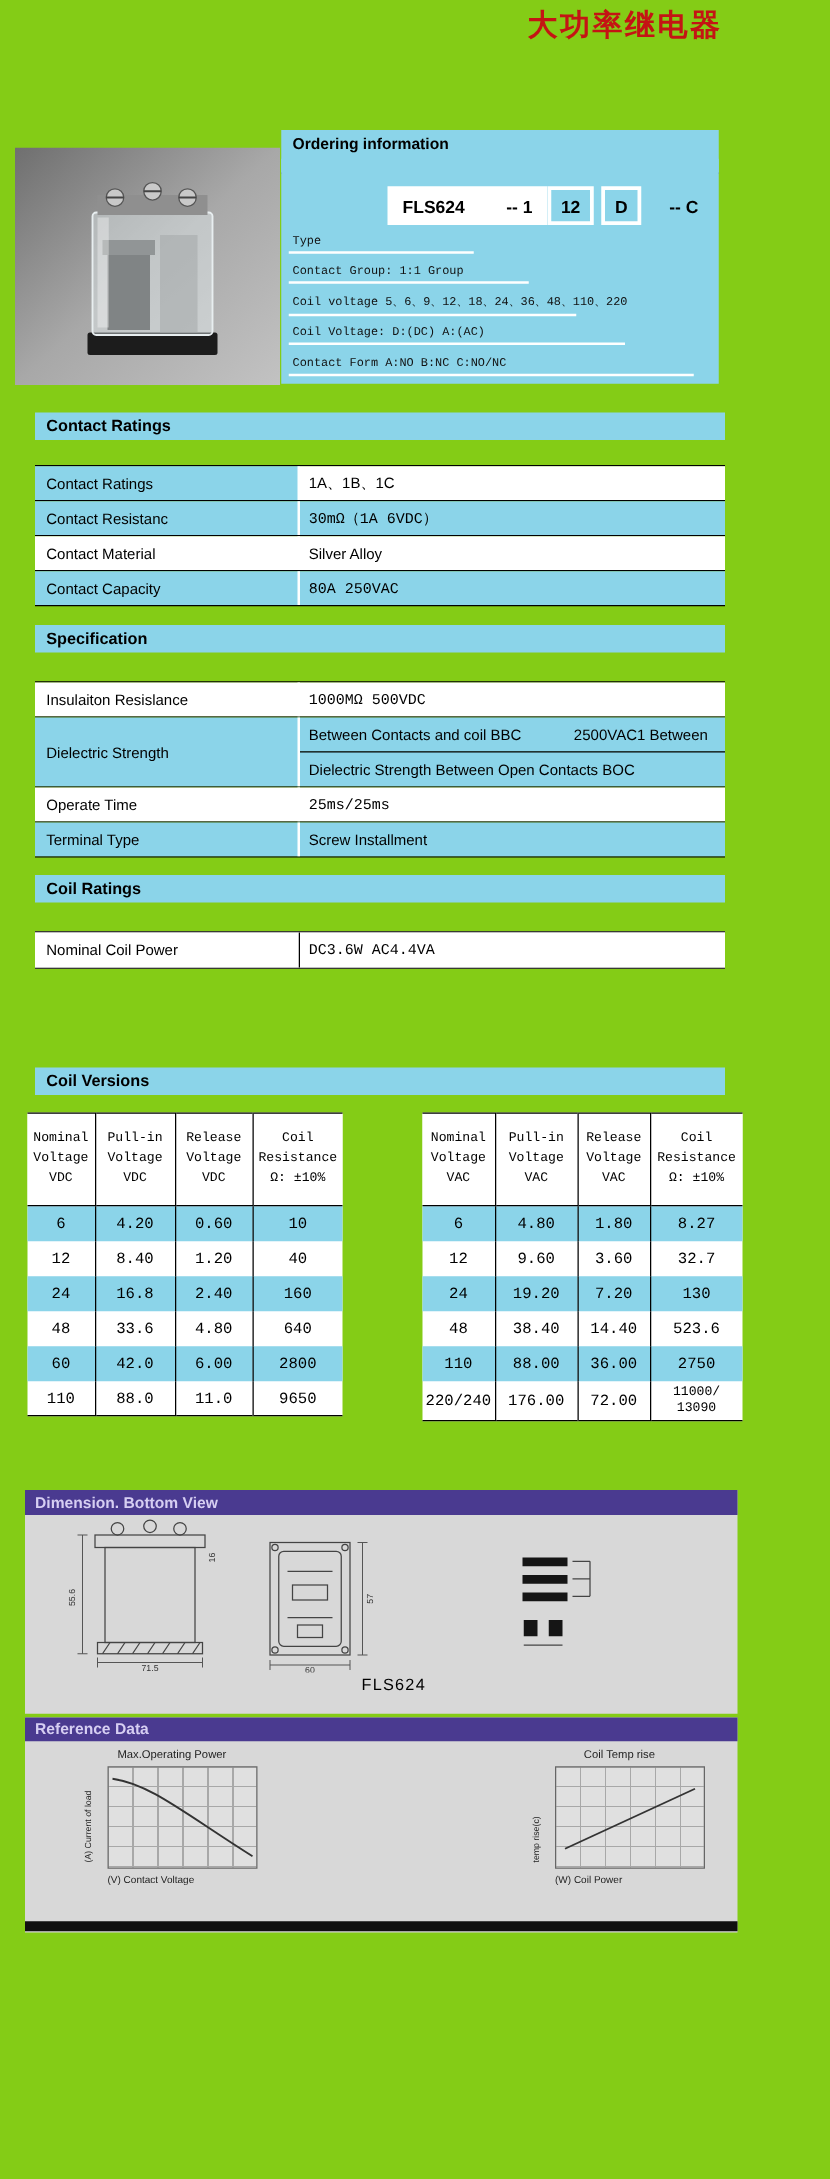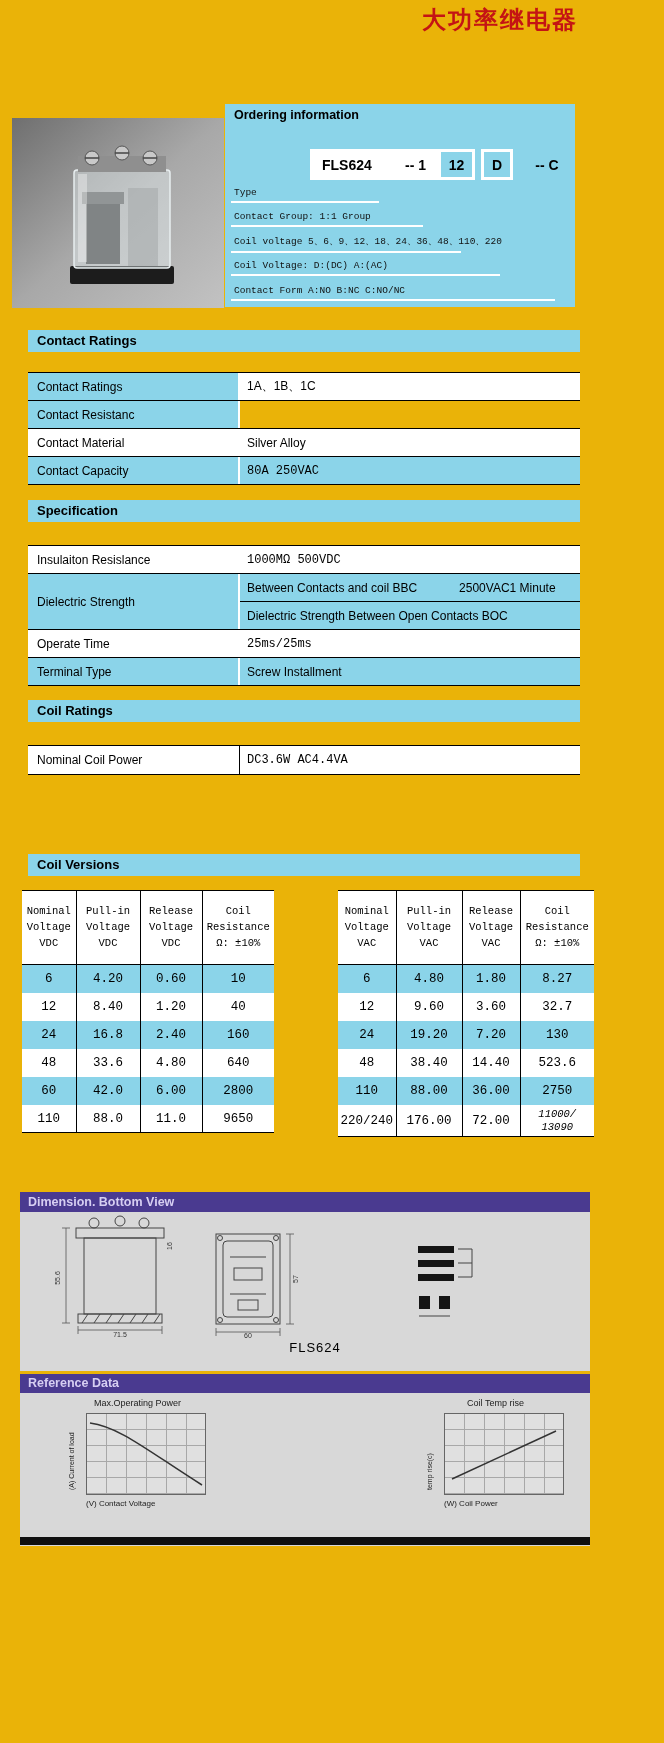--- a/index.html
+++ b/index.html
@@ -1,19 +1,19 @@
 <!DOCTYPE html>
 <html><head>
 <meta charset="utf-8">
 <style>
   * { box-sizing: border-box; }
   body { margin: 0; background: #ffffff; }
   #page {
     position: relative; width: 664px; height: 1743px;
-    background: #eab308; color: #000;
+    background: #84cc16; color: #000;
     font-family: "Liberation Sans", sans-serif;
     overflow: hidden;
   }
   .mono { font-family: "Liberation Mono", "DejaVu Sans Mono", monospace; }
 
   
   .page-title {
     position: absolute; top: 4px; right: 86px;
     font-size: 24px; font-weight: bold; color: #c41414; letter-spacing: 2px;
     font-family: "DejaVu Sans", sans-serif;
@@ -84,21 +84,21 @@
   
   .cv { position: absolute; border-collapse: collapse; border-top: 1px solid #000; border-bottom: 1px solid #000; background: #fff; }
   .cv th, .cv td { border-left: 1px solid #000; text-align: center; font-family: "Liberation Mono", "DejaVu Sans Mono", monospace; }
   .cv th:first-child, .cv td:first-child { border-left: none; }
   .cv thead th {
     border-bottom: 1px solid #000; font-size: 10.5px; font-weight: normal;
     white-space: pre-line; padding: 13px 1px; line-height: 1.5; background: #fff; height: 68px; vertical-align: middle;
   }
   .cv td { font-size: 12.5px; height: 28px; padding: 0 2px; }
   .cv tr.alt td { background: #8BD4E9; }
-  .cv td.two { font-size: 10.5px; line-height: 1.15; white-space: pre-line; height: 32px; font-style: italic; }
+  .cv td.two { font-size: 10.5px; line-height: 1.15; white-space: pre-line; height: 32px; }
   #cv-dc { left: 22px; top: 890px; }
   #cv-ac { left: 338px; top: 890px; }
 
   
   .panel { position: absolute; left: 20px; width: 570px; background: #D8D8D8; }
   #dim-panel { top: 1192px; height: 179px; }
   #ref-panel { top: 1374px; height: 172px; }
   .pheader {
     height: 20px; background: #4A3A90; color: #D6CEF2; font-weight: bold;
     font-size: 12.5px; line-height: 20px; padding-left: 8px;
@@ -192,20 +192,21 @@
   </div>
 
   <div class="secbar" style="top:330px">Contact  Ratings</div>
   <div class="dtable" style="top:372px">
     <div class="trow">
       <div class="tlabel bgc">Contact Ratings</div>
       <div class="tvalue bgw">1A、1B、1C</div>
     </div>
     <div class="trow">
       <div class="tlabel bgc">Contact Resistanc</div>
+      <div class="tvalue bgc mono">30mΩ（1A 6VDC）</div>
     </div>
     <div class="trow">
       <div class="tlabel bgw">Contact Material</div>
       <div class="tvalue bgw">Silver Alloy</div>
     </div>
     <div class="trow">
       <div class="tlabel bgc">Contact Capacity</div>
       <div class="tvalue bgc mono">80A  250VAC</div>
     </div>
   </div>
@@ -214,21 +215,21 @@
   <div class="dtable" style="top:545px">
     <div class="trow">
       <div class="tlabel bgw">Insulaiton Resislance</div>
       <div class="tvalue bgw mono">1000MΩ  500VDC</div>
     </div>
     <div class="trow-dbl">
       <div class="tlabel bgc">Dielectric Strength</div>
       <div class="dbl-vals">
         <div class="v bgc">
           <span>Between Contacts and coil BBC</span>
-          <span class="gap40">2500VAC1 Minute</span>
+          <span class="gap40">2500VAC1 Between</span>
         </div>
         <div class="v bgc">Dielectric Strength Between Open Contacts BOC</div>
       </div>
     </div>
     <div class="trow">
       <div class="tlabel bgw">Operate Time</div>
       <div class="tvalue bgw mono">25ms/25ms</div>
     </div>
     <div class="trow">
       <div class="tlabel bgc">Terminal Type</div>

